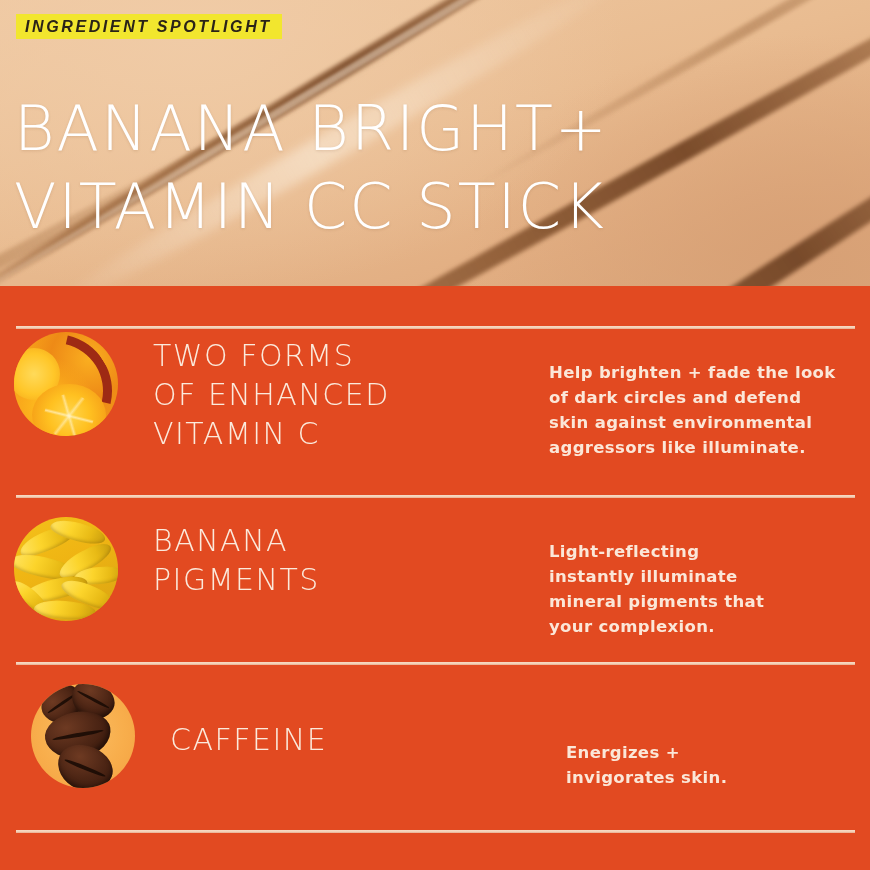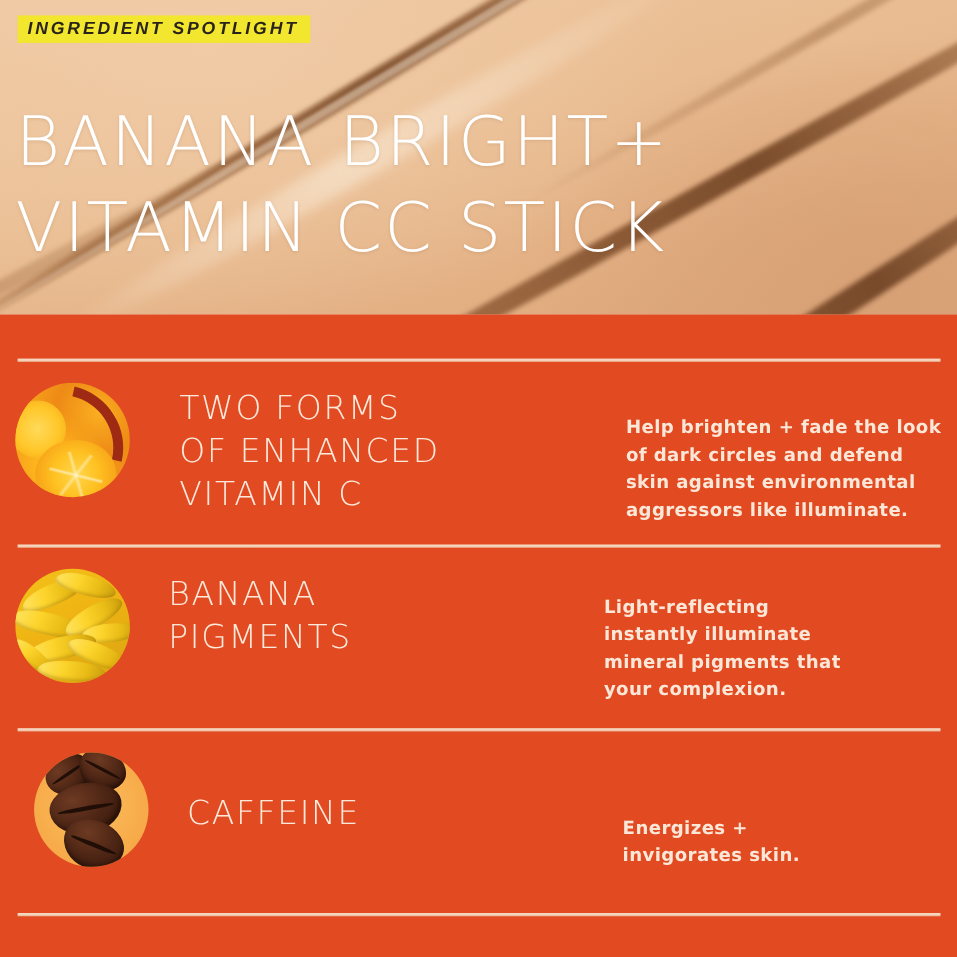--- a/index.html
+++ b/index.html
@@ -8,21 +8,21 @@
     background: #ffffff;
   }
   body {
     font-family: "Liberation Sans", sans-serif;
   }
   #poster {
     position: relative;
     width: 870px;
     height: 870px;
     overflow: hidden;
-    background: #fca5a5;
+    background: #be185d;
   }
 
   
   .hero {
     position: absolute;
     left: 0;
     top: 0;
     width: 870px;
     height: 286px;
     overflow: hidden;
@@ -148,21 +148,21 @@
   .d3 { top: 376px; }
   .d4 { top: 544px; }
 
   .row {
     position: absolute;
     left: 0;
     width: 870px;
     display: flex;
     align-items: flex-start;
   }
-  .r1 { top: 62px; gap: 10px; }
+  .r1 { top: 46px; }
   .r2 { top: 231px; }
   .r3 { top: 398px; padding-left: 17px; }
 
   .icon-wrap {
     position: relative;
     width: 104px;
     height: 104px;
     margin-left: 14px;
     flex: 0 0 104px;
   }

